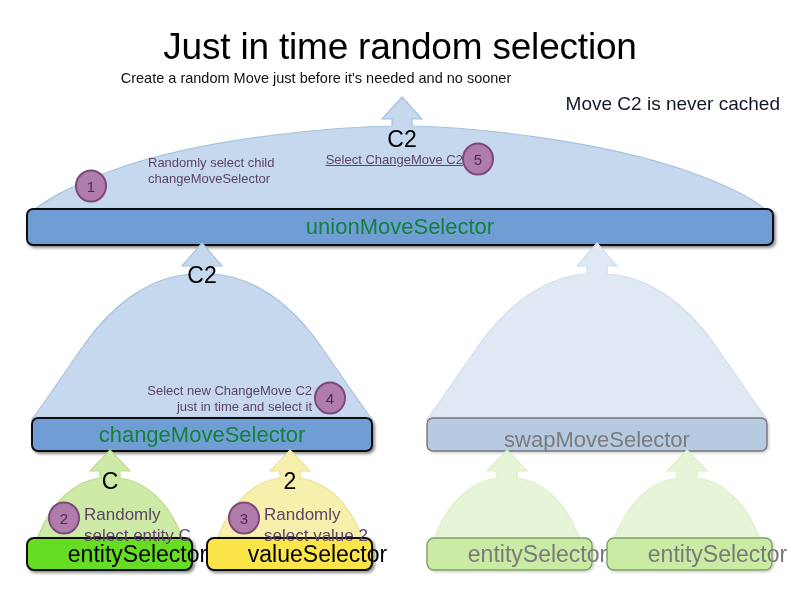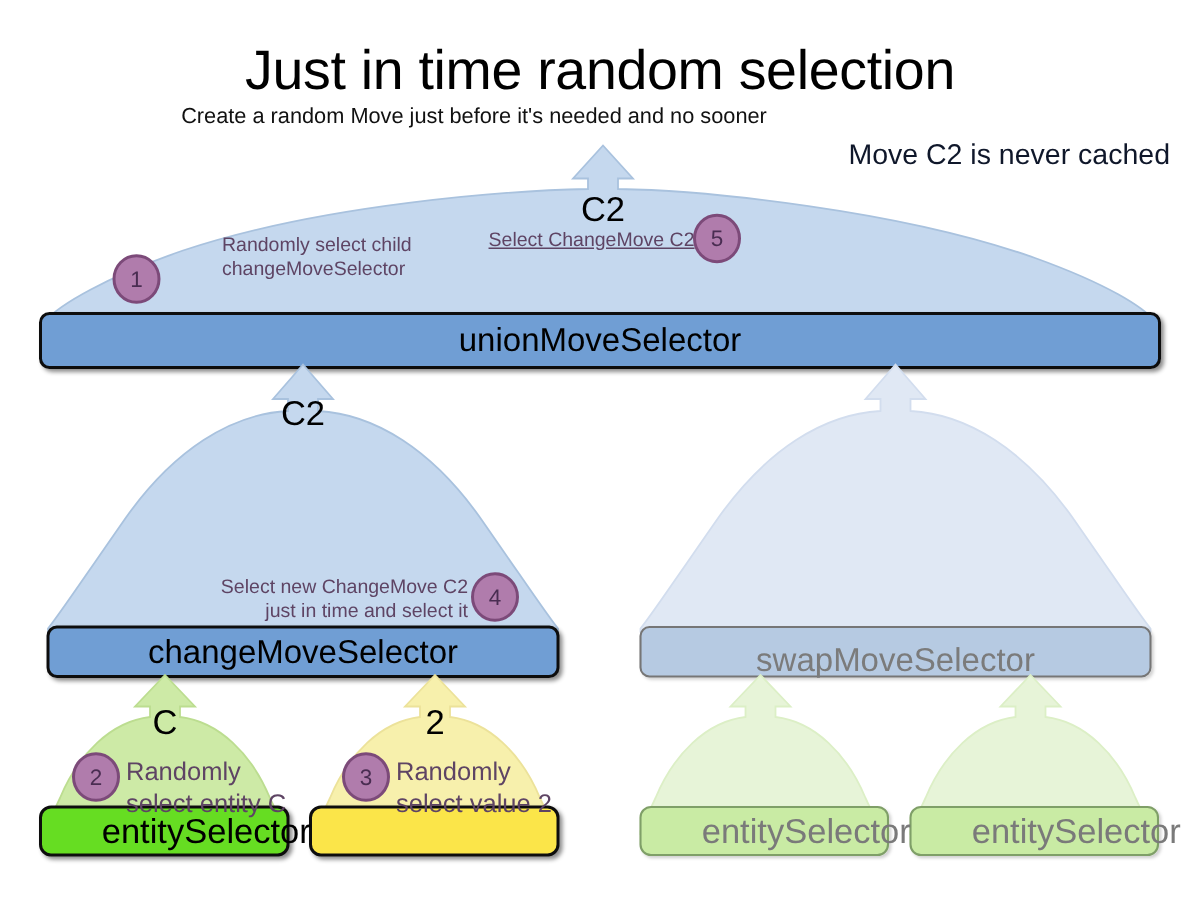--- a/index.html
+++ b/index.html
@@ -52,21 +52,21 @@
     text-align: right;
     font-size: 19px;
     color: #0f172a;
   }
   .bar-label {
     position: absolute;
     display: flex;
     align-items: center;
     justify-content: center;
     font-size: 22px;
-    color: #000000;
+    color: #15803d;
     pointer-events: none;
   }
   .bar-label.dim { color: #7b7b7b; }
   .leaf-label {
     position: absolute;
     display: flex;
     align-items: center;
     justify-content: center;
     font-size: 23px;
     color: #000000;
@@ -238,18 +238,19 @@
   <div class="badge-num" style="left:230px; top:504px;">3</div>
 
   <div class="bar-label" style="left:27px; top:209px; width:746px; height:36px;">unionMoveSelector</div>
 
   <div class="bar-label" style="left:32px; top:418px; width:340px; height:33px;">changeMoveSelector</div>
 
   <div class="bar-label dim" style="left:427px; top:418px; width:340px; height:44px;">swapMoveSelector</div>
 
   <div class="leaf-label" style="left:27px; top:538px; width:165px; height:32px;">entitySelector</div>
 
+  <div class="leaf-label" style="left:207px; top:538px; width:165px; height:32px;">valueSelector</div>
 
   <div class="leaf-label dim" style="left:427px; top:538px; width:165px; height:32px;">entitySelector</div>
 
   <div class="leaf-label dim" style="left:607px; top:538px; width:165px; height:32px;">entitySelector</div>
 
 </div>
 
 </body></html>

